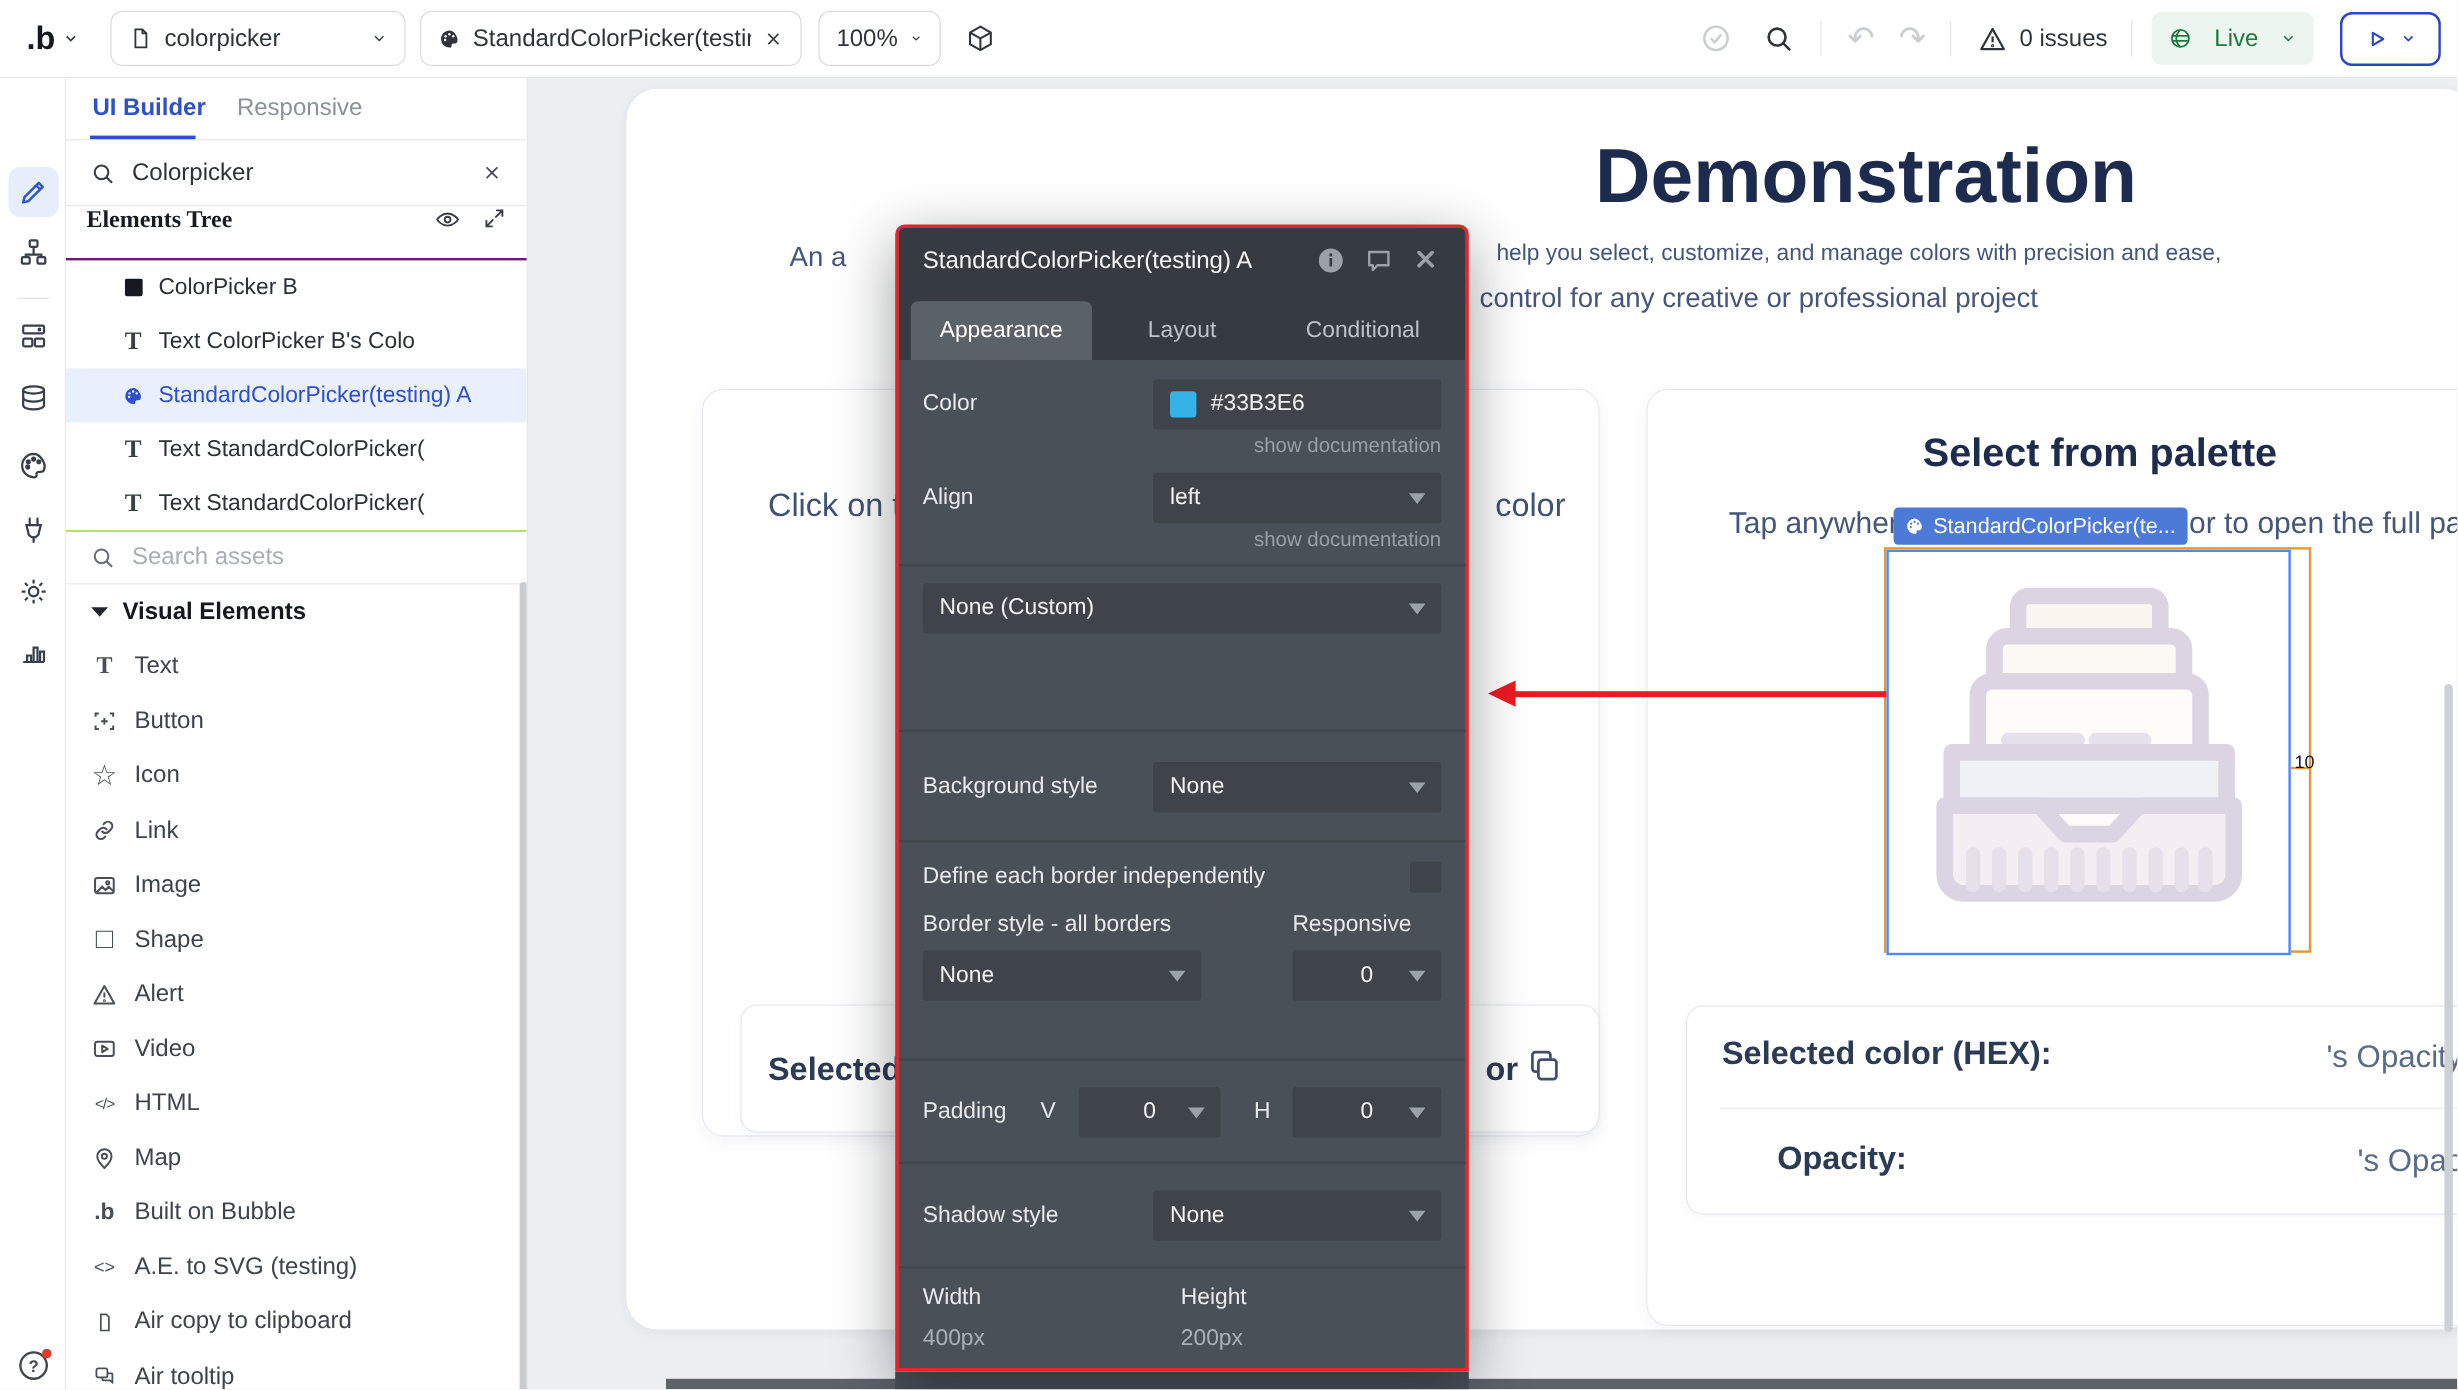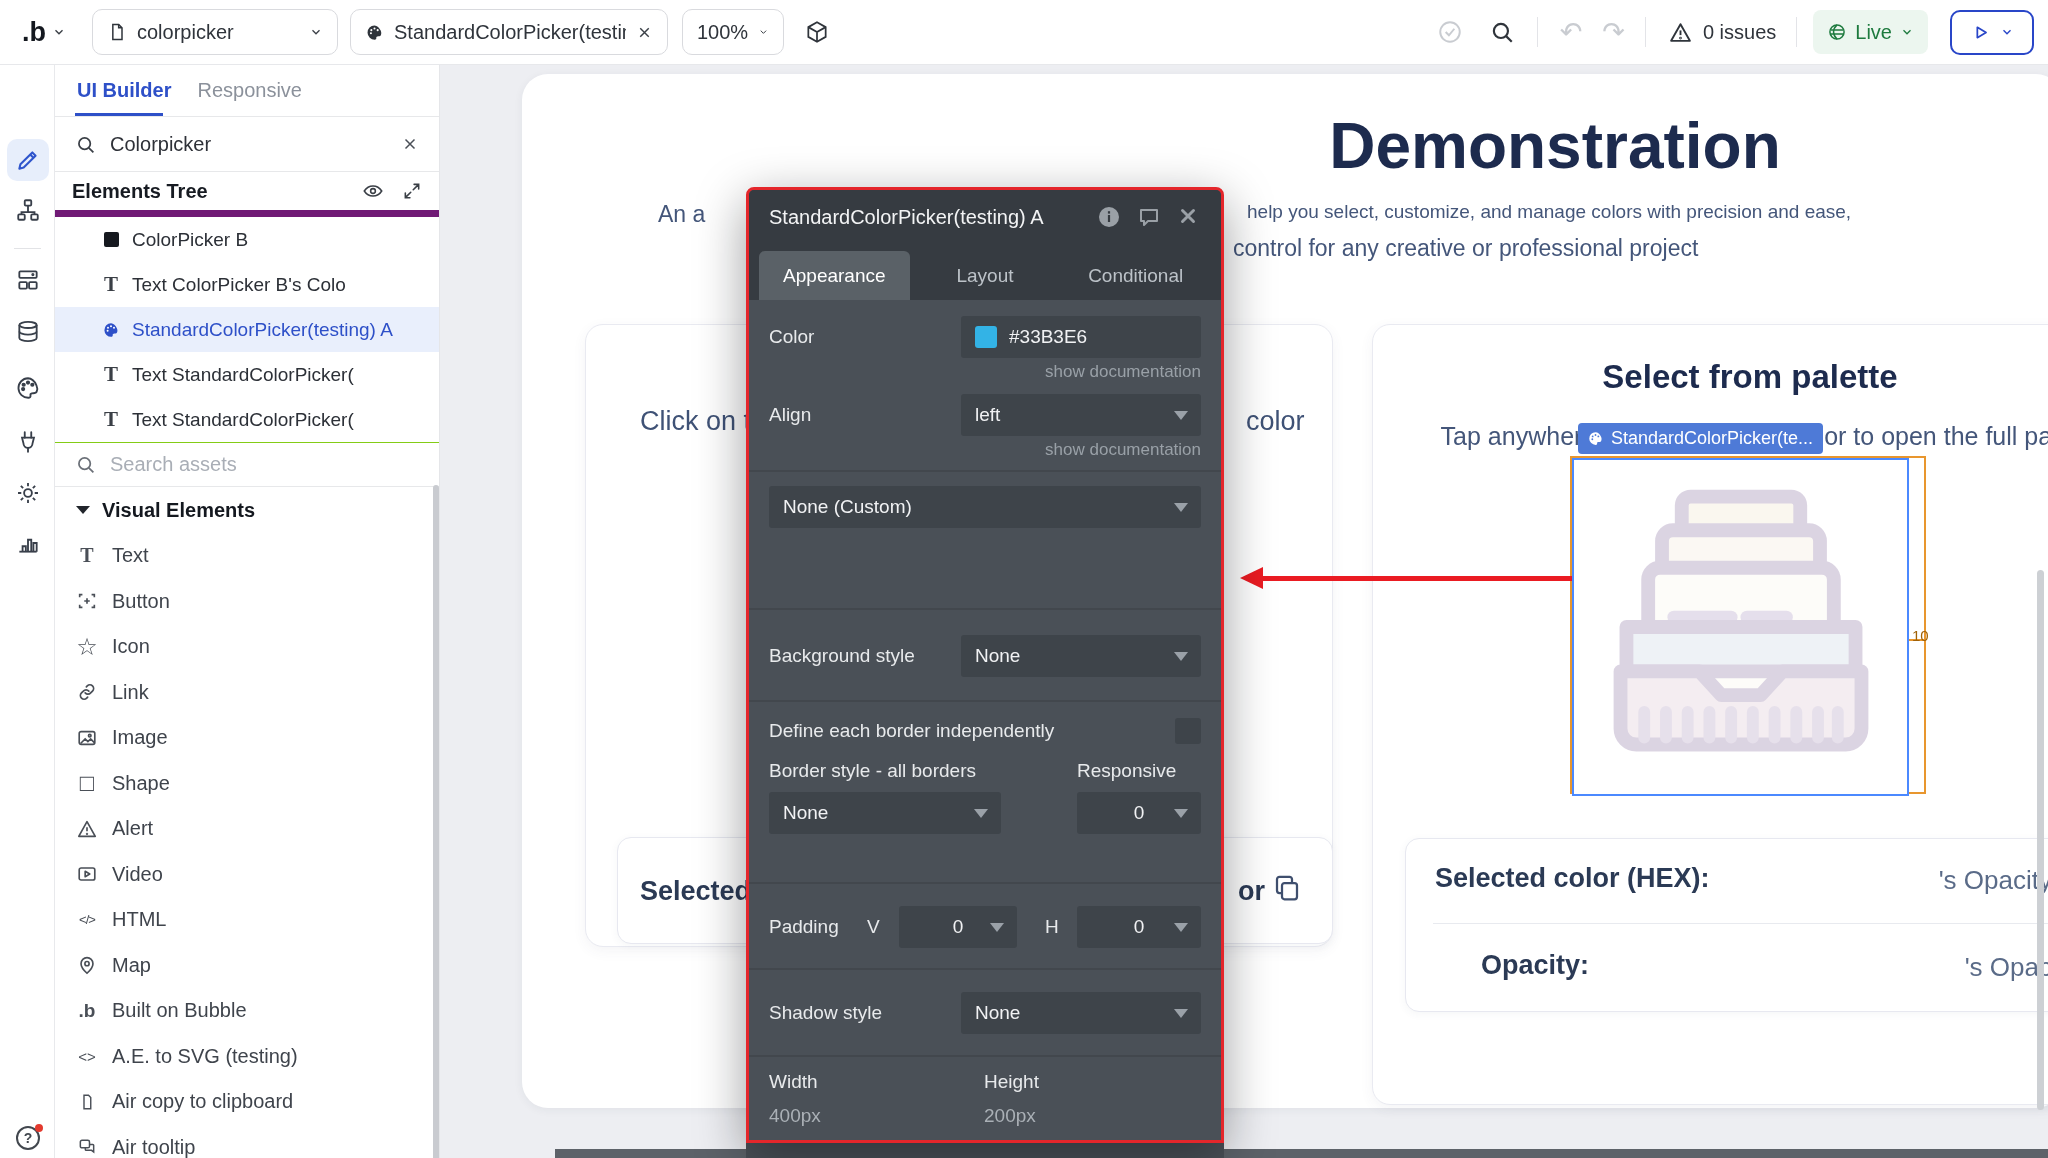--- a/index.html
+++ b/index.html
@@ -27,21 +27,21 @@
 
   
   .sidebar { position:absolute; left:55px; top:65px; width:385px; height:1093px; background:#fff;
              border-right:1px solid #e5e6e9; z-index:34; overflow:hidden; }
   .sb-tabs { height:52px; border-bottom:1px solid #e7e8ea; display:flex; align-items:center; padding:0 22px; gap:26px; position:relative; }
   .sb-tab-active { font-size:20px; font-weight:700; color:#2e50c8; }
   .sb-tab { font-size:20px; color:#8b919b; }
   .sb-underline { position:absolute; left:20px; bottom:0; width:88px; height:3px; background:#2e50c8; }
   .sb-search { height:55px; border-bottom:1px solid #e7e8ea; display:flex; align-items:center; padding:0 20px; gap:14px; }
   .sb-search .val { font-size:20px; color:#2e3138; flex:1; }
-  .tree-head { height:45px; display:flex; align-items:center; padding:0 17px; border-bottom:7px solid #701a75; }
+  .tree-head { height:45px; display:flex; padding:0 17px; border-bottom:2px solid #701a75;font-family:Liberation Serif, serif; }
   .tree-head .t { font-size:20px; font-weight:700; color:#171b22; flex:1; }
   .trow { height:45px; display:flex; align-items:center; padding-left:47px; gap:12px; }
   .trow .lbl { font-size:19px; color:#2c3037; white-space:nowrap; }
   .trow.sel { background:#e9effc; }
   .trow.sel .lbl { color:#2e50c8; }
   .ticon { width:18px; height:18px; display:flex; align-items:center; justify-content:center; }
   .tletter { font-family:"Liberation Serif", serif; font-weight:700; font-size:21px; color:#3a3f46; }
   .assets-search { height:45px; border-top:1px solid #84cc16; border-bottom:1px solid #e7e8ea;
                    display:flex; align-items:center; padding:0 20px; gap:14px; }
   .assets-search .ph { font-size:20px; color:#a9aeb6; }
@@ -64,21 +64,21 @@
   .slate { color:#44567a; }
   .darkstrip { position:absolute; left:115px; top:1084px; width:1493px; height:9px; background:#5d6269; }
   .canvas-scroll { position:absolute; left:1597px; top:505px; width:7px; height:540px; background:#cdd0d4; border-radius:4px; }
 
   .badge { position:absolute; left:1138px; top:358px; width:245px; height:31px; background:#4e7ad7; border-radius:4px;
            display:flex; align-items:center; padding:0 9px; gap:7px; z-index:6; }
   .badge .t { color:#fff; font-size:18px; white-space:nowrap; }
   .selbox-orange { position:absolute; left:1130px; top:391px; width:356px; height:338px; border:2px solid #e8962e; z-index:4; }
   .selbox-blue { position:absolute; left:1132px; top:393px; width:337px; height:338px; border:2px solid #4b89ff; background:#fff; z-index:5; }
   .tick { position:absolute; left:1469px; top:574px; width:17px; height:2px; background:#e8962e; z-index:6; }
-  .measure { position:absolute; left:1472px; top:562px; color:#a16207; font-size:15px; z-index:6;text-align:center; }
+  .measure { position:absolute; left:1472px; top:562px; color:#0f172a; font-size:15px; z-index:6;text-align:center; }
   .arrow-line { position:absolute; left:822px; top:511px; width:310px; height:5px; background:#ea1b22; z-index:6; }
   .arrow-head { position:absolute; left:800px; top:502px; width:0; height:0; border-top:11px solid transparent;
                 border-bottom:11px solid transparent; border-right:23px solid #ea1b22; z-index:6; }
 
   .inner-card { position:absolute; background:#fff; border:1px solid #e7e8f0; border-radius:14px;
                 box-shadow:0 2px 8px rgba(60,70,100,.05); }
 
   
   .panel { position:absolute; left:746px; top:187px; width:478px; height:956px; background:#4a5057;
            border:3px solid #e4262b; border-radius:8px 8px 0 0; z-index:50;
@@ -387,21 +387,21 @@
     <div class="vdiv" style="margin-right:22px;"></div>
     <span style="margin-right:10px;">
       <svg width="25" height="25" viewBox="0 0 24 24" fill="none" stroke="#2f343b" stroke-width="1.8" stroke-linejoin="round">
           <path d="M12 4L21 20H3z"></path>
           <path d="M12 10v4.5"></path>
           <circle cx="12" cy="17.3" r="0.4" fill="#2f343b"></circle>
         </svg>
     </span>
     <span class="tb-text" style="margin-right:20px;">0 issues</span>
     <div class="vdiv" style="margin-right:16px;"></div>
-    <div style="display:flex;align-items:center;gap:8px;background:#ecf6ef;border-radius:8px;height:44px;padding:0 14px;margin-right:22px;">
+    <div style="display:flex;align-items:center;gap:18px;background:#ecf6ef;border-radius:8px;height:44px;padding:0 14px;margin-right:22px;">
       <svg width="20" height="20" viewBox="0 0 24 24" fill="none" stroke="#1d7a3e" stroke-width="1.8">
           <circle cx="12" cy="12" r="8.5"></circle>
           <path d="M4.5 9.5h15M4.5 14.5h15M12 3.5c-5.5 5-5.5 12 0 17"></path>
         </svg>
       <span style="font-size:20px;color:#1d7a3e;">Live</span>
       <svg class="chev" viewBox="0 0 24 24" fill="none" stroke="#1d7a3e" stroke-width="2.2">
           <path d="M6 9l6 6 6-6"></path>
         </svg>
     </div>
     <div style="display:flex;align-items:center;justify-content:center;gap:10px;width:84px;height:45px;border:2px solid #2946c8;border-radius:10px;margin-right:14px;">

